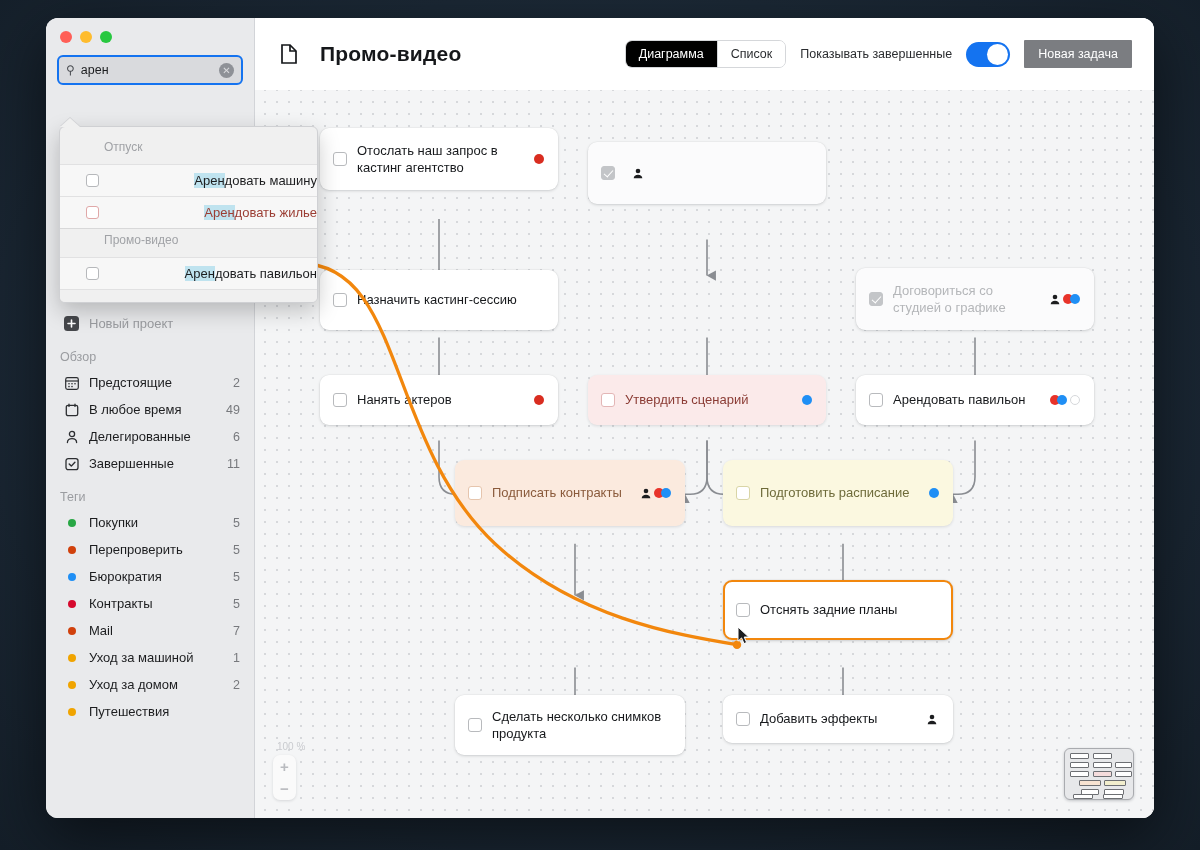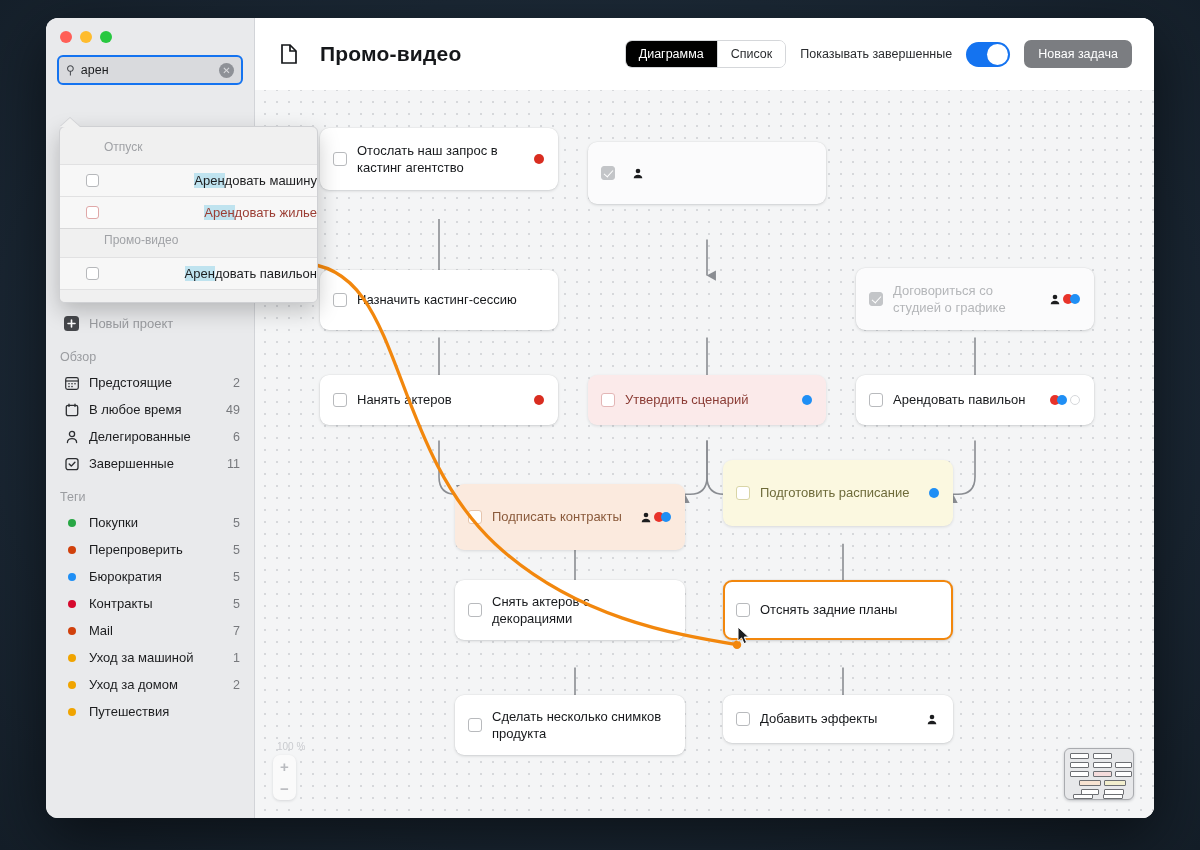--- a/index.html
+++ b/index.html
@@ -149,21 +149,21 @@
     width: 44px; height: 25px; border-radius: 13px;
     background: #1473f0; position: relative;
   }
   .toggle .knob {
     position: absolute; right: 2px; top: 2px;
     width: 21px; height: 21px; border-radius: 50%;
     background: #fff;
   }
   .newtask {
     background: #7b7d81; color: #fff;
-    font-size: 12.5px; border-radius: 7px;
+    font-size: 12.5px; border-radius: 1px;
     padding: 0 14px; height: 28px;
     display: flex; align-items: center;
   }
 
   
   .canvas {
     flex: 1; position: relative; overflow: hidden;
     background-color: #f4f5f6;
     background-image: radial-gradient(#d6d8db 1px, transparent 1.1px);
     background-size: 12px 12px;
@@ -201,21 +201,21 @@
   .bdot.red { background: #e8332a; }
   .bdot.blue { background: #1f8ff5; margin-left: -4px; }
   .bdot.empty { background: #fff; border: 1px solid #d6d8db; margin-left: 2px; }
   .bdot.red-solo { background: #d92d20; }
   .bdot.blue-solo { background: #1f8ff5; }
   .person { margin-right: 2px; display: flex; }
 
   .card.pink { background: #fbeaea; box-shadow: 0 1px 3px rgba(16,22,30,.12); }
   .card.pink .cb { border-color: #e3b6b6; }
   .card.pink .ttl { color: #8b3c35; }
-  .card.peach { background: #fbeade; box-shadow: 0 1px 3px rgba(16,22,30,.12); margin-top: 24px; }
+  .card.peach { background: #fbeade; box-shadow: 0 1px 3px rgba(16,22,30,.12); }
   .card.peach .cb { border-color: #e6c5ad; }
   .card.peach .ttl { color: #8a5a3b; }
   .card.cream { background: #fbf8e0; box-shadow: 0 1px 3px rgba(16,22,30,.12); }
   .card.cream .cb { border-color: #d9d5a6; }
   .card.cream .ttl { color: #6e6b3a; }
   .card.selected { border: 2px solid #f2870d; padding: 0 12px 0 11px; }
 
   .zoomctl { position: absolute; left: 18px; bottom: 18px; z-index: 12; }
   .zoomlbl { font-size: 10px; color: #c9cbcf; margin-bottom: 3px; padding-left: 4px; }
   .zoombox {
@@ -537,24 +537,20 @@
       </div>
 
       <div class="card cream" style="left:468px; top:370px; width:230px; height:66px;">
         <span class="cb"></span>
         <span class="ttl">Подготовить расписание</span>
         <span class="badges">
               <span class="bdot blue-solo"></span>
             </span>
       </div>
 
-      <div class="card" style="left:200px; top:490px; width:230px; height:60px;">
-        <span class="cb"></span>
-        <span class="ttl">Снять актеров с декорациями</span>
-      </div>
 
       <div class="card selected" style="left:468px; top:490px; width:230px; height:60px;">
         <span class="cb"></span>
         <span class="ttl">Отснять задние планы</span>
       </div>
 
       <div class="card" style="left:200px; top:605px; width:230px; height:60px;">
         <span class="cb"></span>
         <span class="ttl">Сделать несколько снимков продукта</span>
       </div>

